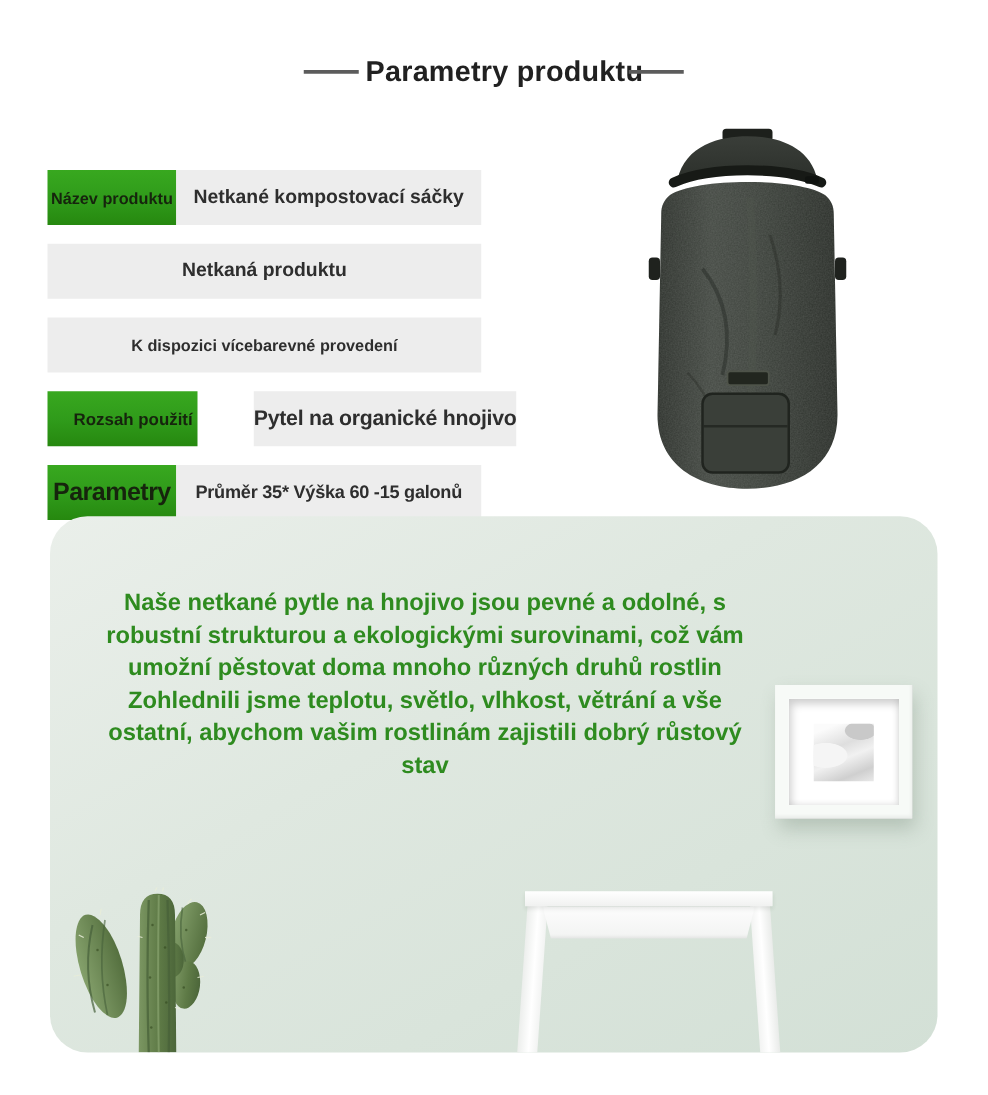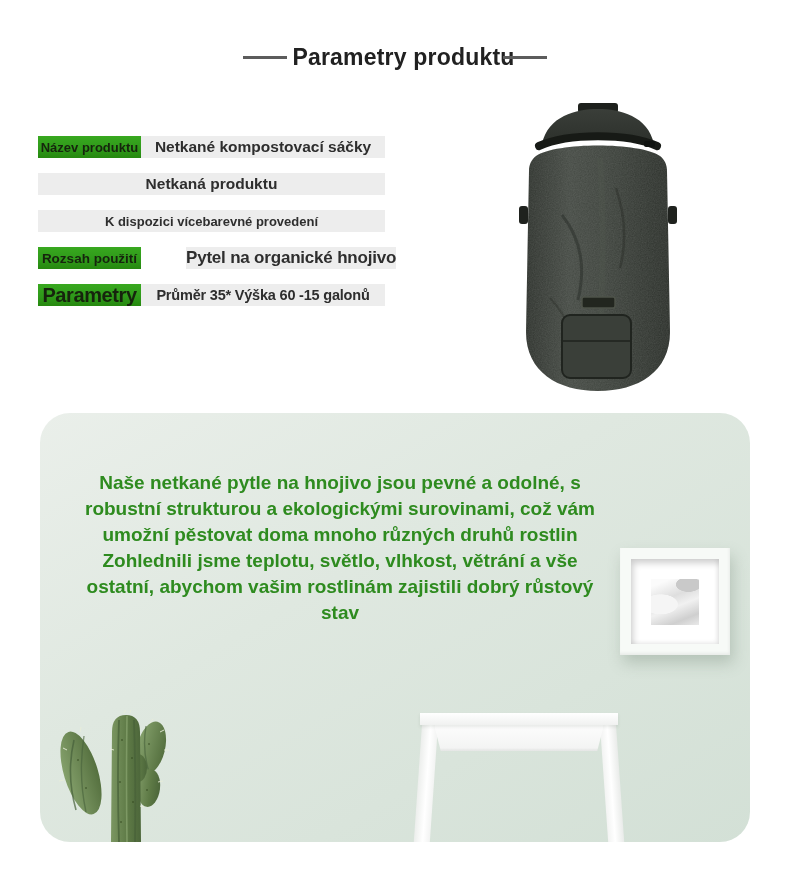--- a/index.html
+++ b/index.html
@@ -9,28 +9,28 @@
   
   .title-row{position:absolute;top:40px;left:0;right:0;height:34px;
              display:flex;align-items:center;justify-content:center;}
   .title-row h1{margin:0;font-size:23px;font-weight:700;color:#212121;letter-spacing:.2px;z-index:1;}
   .dash{width:44px;height:3px;background:#5c5c5c;}
   .dash.left{margin-right:5px;}
   .dash.right{margin-left:-12px;z-index:2;}
 
   
   .params{position:absolute;left:38px;top:136px;width:347px;display:flex;flex-direction:column;gap:15px;}
-  .prow{display:flex;height:22px;}
+  .prow{display:flex;height:44px;}
   .plabel{width:103px;flex:0 0 103px;display:flex;align-items:center;justify-content:center;
           background:linear-gradient(180deg,#38a81f 0%,#2f9a1a 55%,#26880f 100%);
           color:#16240d;font-weight:700;white-space:nowrap;}
   .pvalue{flex:1;display:flex;align-items:center;justify-content:center;background:#ededed;
           color:#2e2e2e;font-weight:700;white-space:nowrap;}
   .lab-s{font-size:13px;}
-  .lab-m{font-size:13.5px;}
+  .lab-m{font-size:13.5px;padding-left:17px;}
   .lab-xl{font-size:20px;letter-spacing:-.4px;}
   .val-s{font-size:13px;}
   .val-m{font-size:15.5px;}
   .val-m2{font-size:14.5px;letter-spacing:-.2px;}
   .val-l{font-size:17px;letter-spacing:-.2px;margin-left:45px;}
 
   
   .bag-wrap{position:absolute;left:518px;top:100px;width:160px;height:296px;}
 
   

